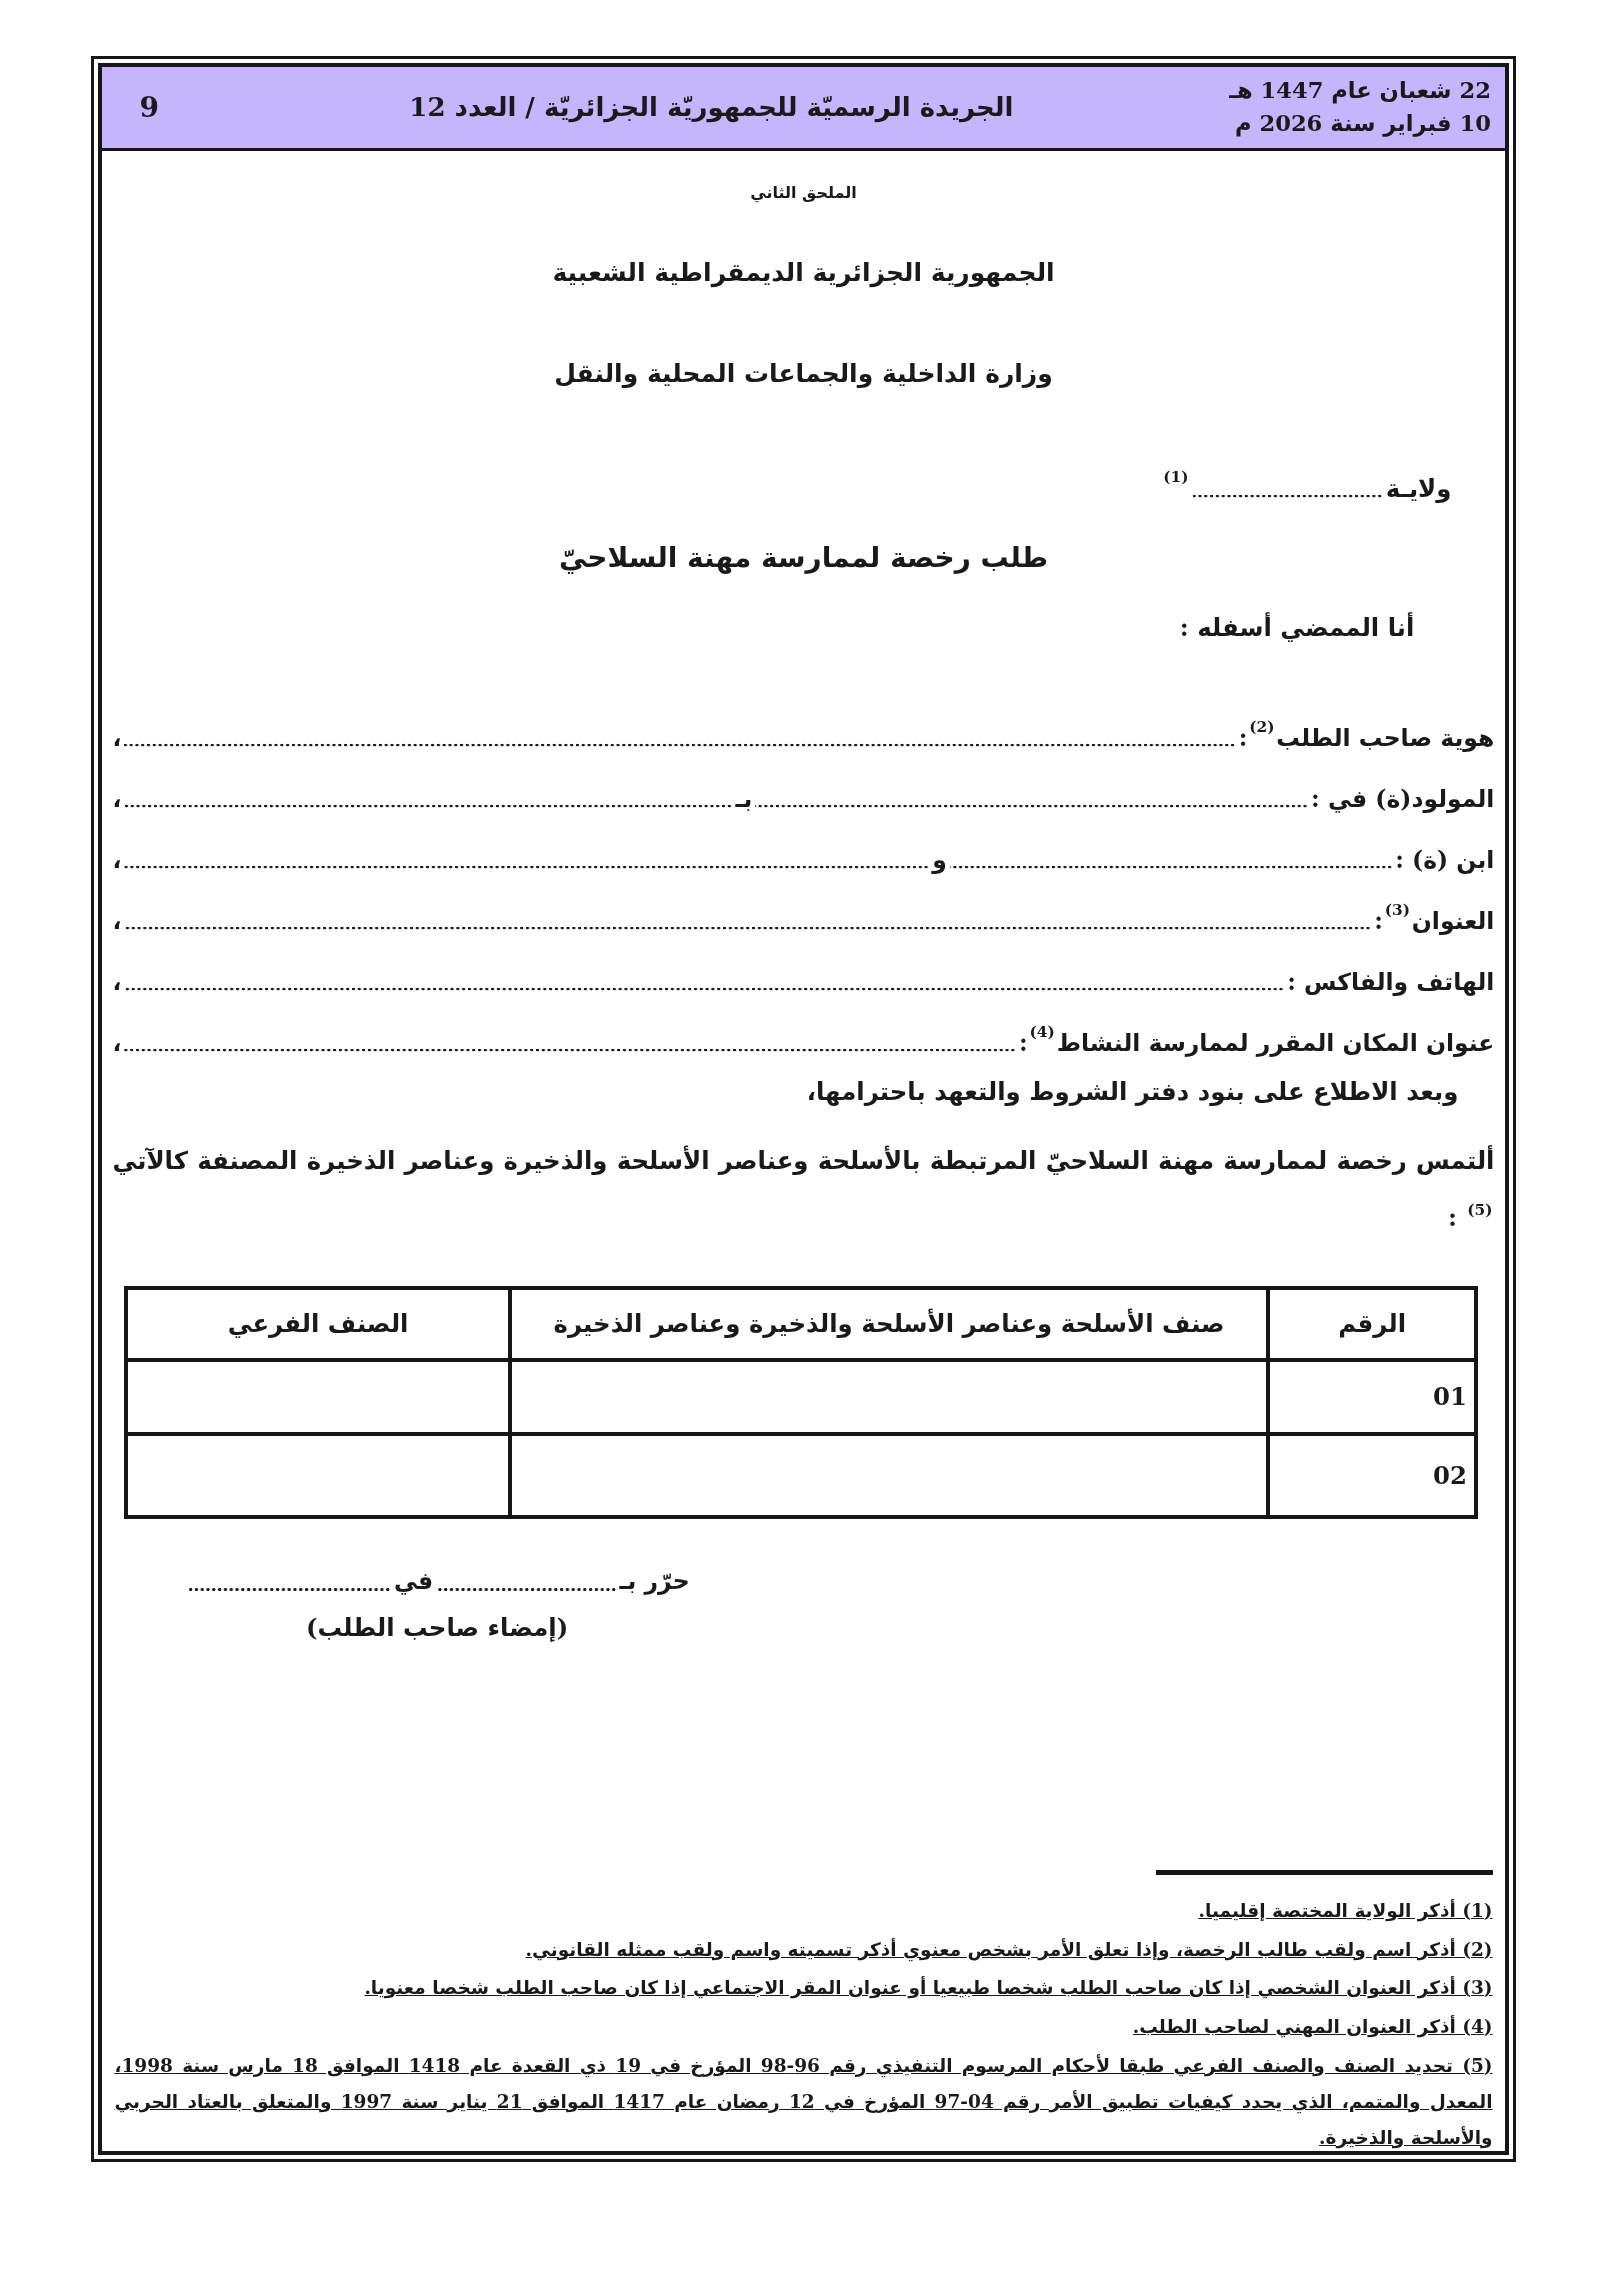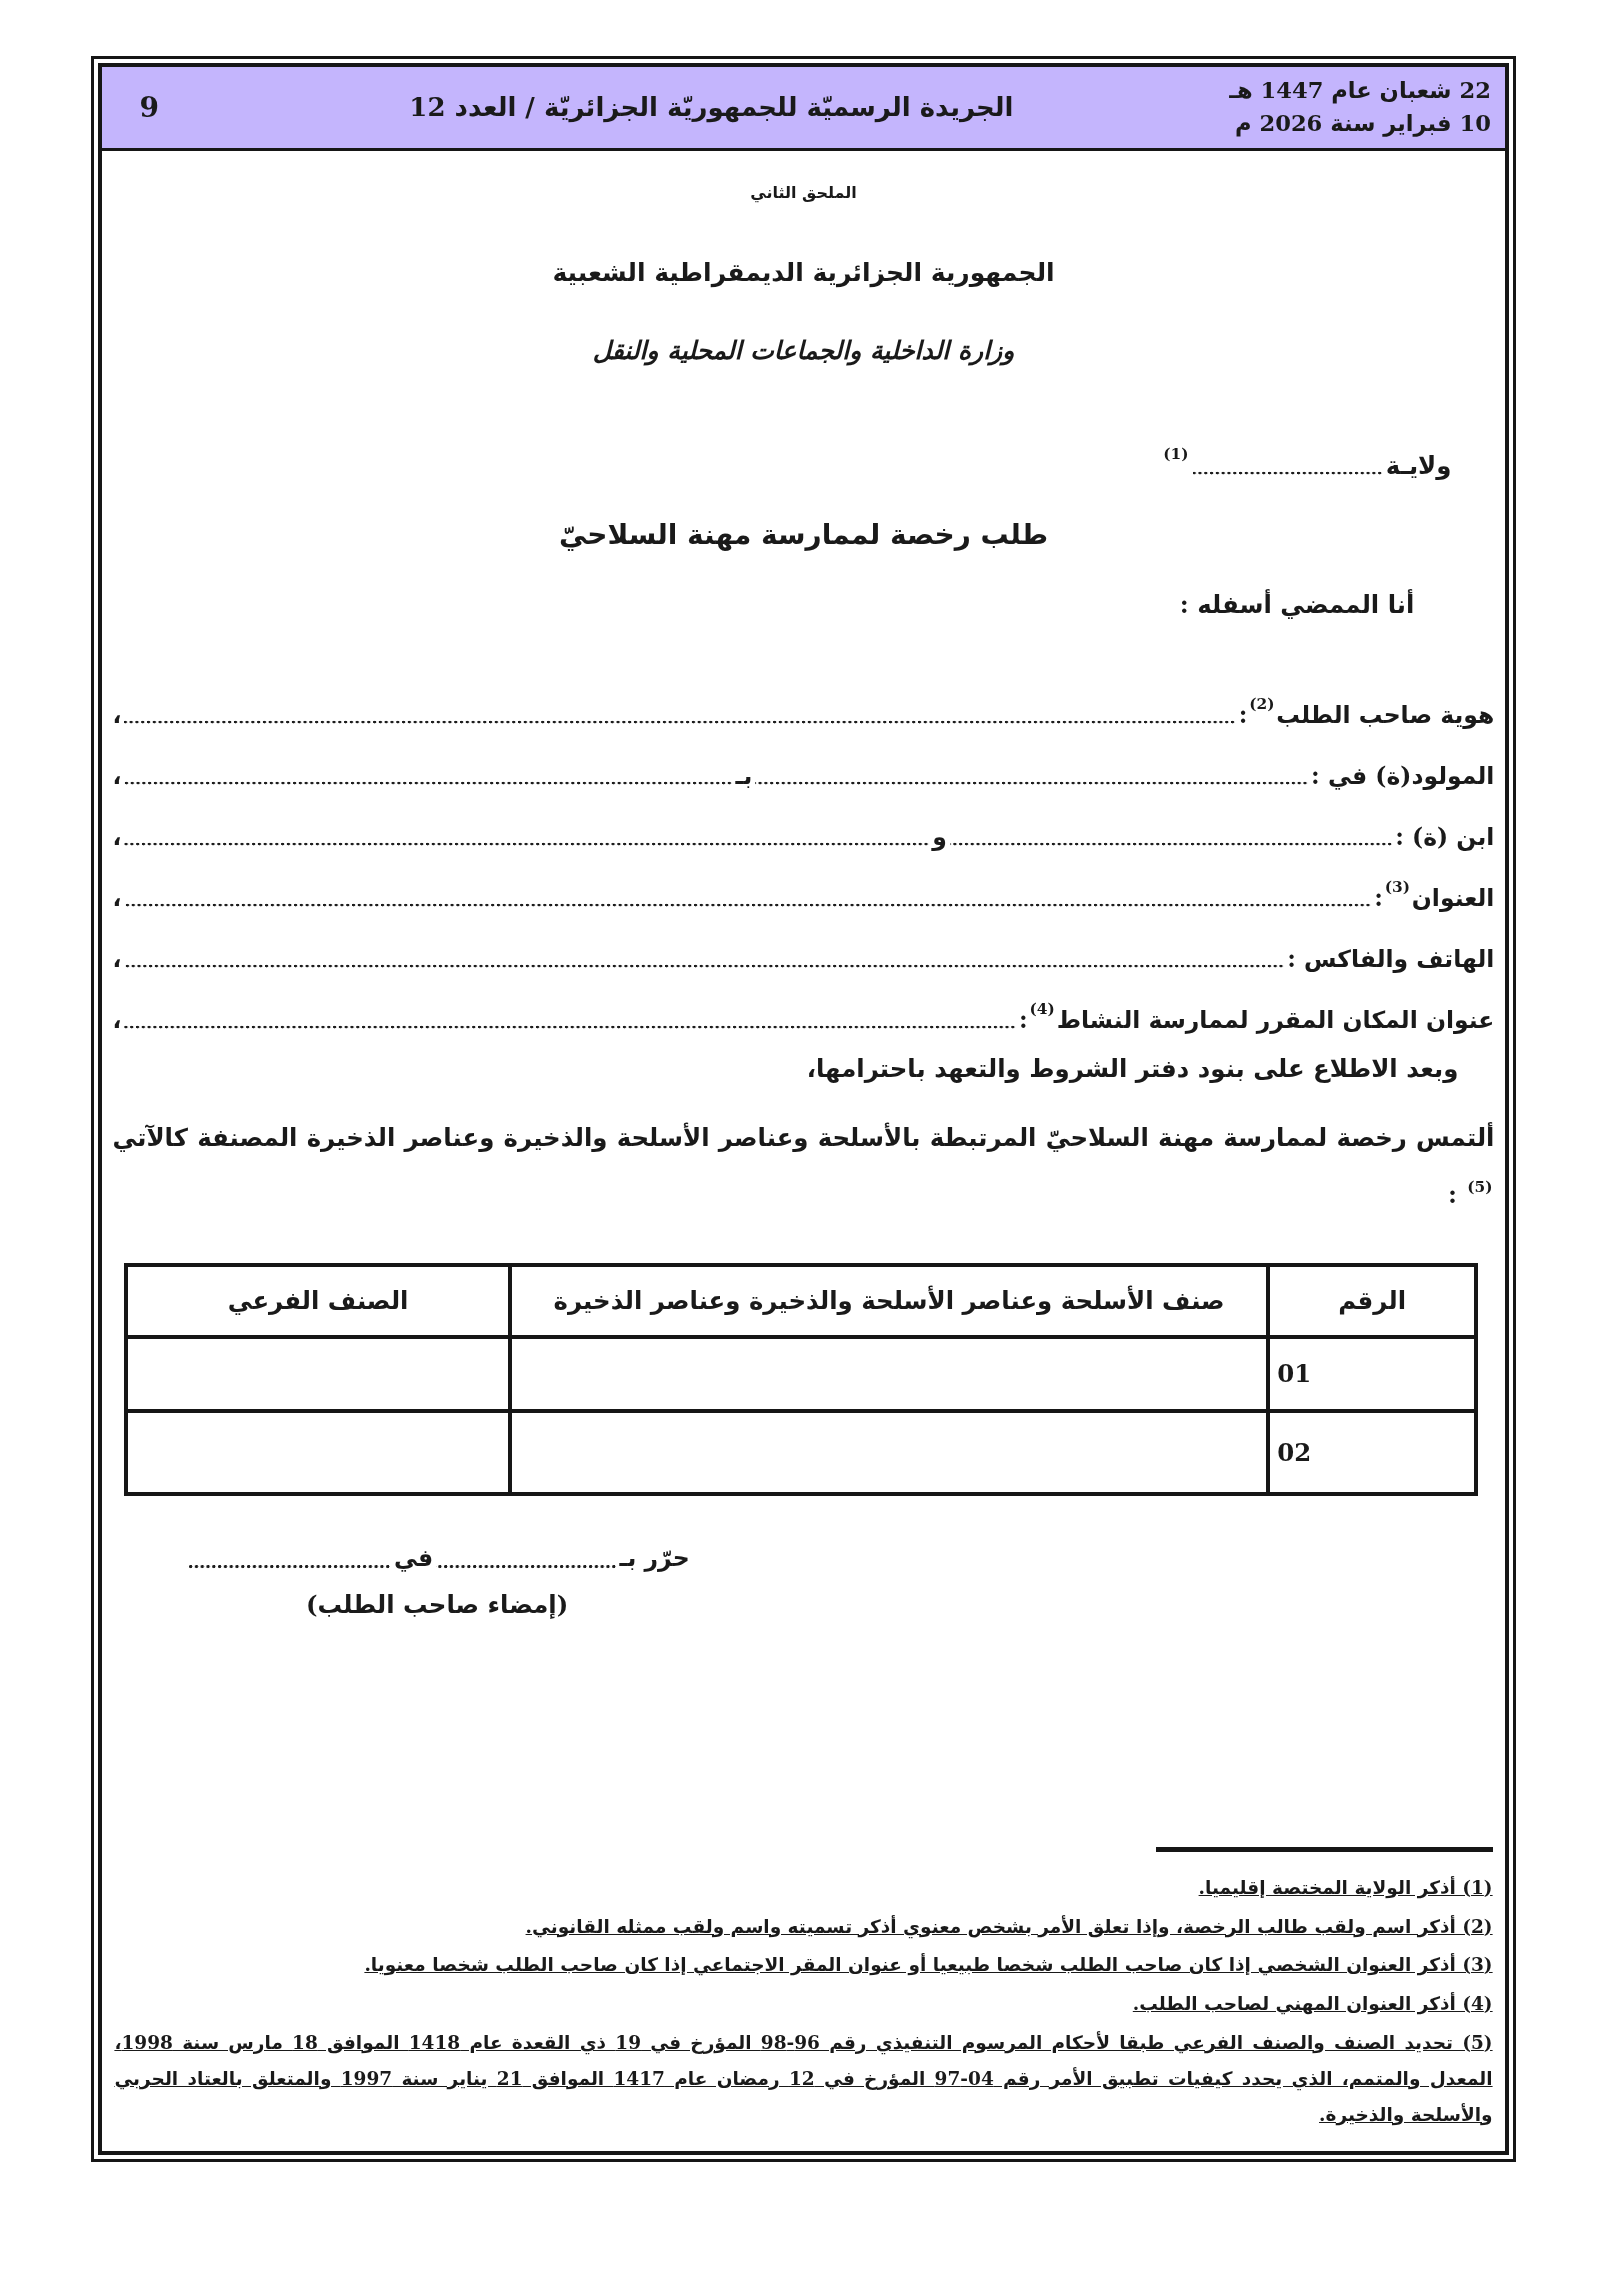--- a/index.html
+++ b/index.html
@@ -24,21 +24,21 @@
   }
   .band-dates{font-size:22.6px;line-height:33px;text-align:right;white-space:nowrap;}
   .band-title{flex:1;text-align:center;font-size:26px;}
   .band-page{font-size:28px;min-width:54px;text-align:left;}
   
   .content{padding:0 11px;}
   p{margin:0;}
   .center{text-align:center;}
   .annex{margin-top:25px;font-size:16px;line-height:33px;}
   .republic{margin-top:47px;font-size:25px;line-height:33px;}
-  .ministry{margin-top:45px;font-size:25px;line-height:33px;font-style:italic;}
+  .ministry{margin-top:68px;font-size:25px;line-height:33px;}
   .wilaya-line{
     margin-top:83px;padding-left:0;padding-right:43px;
     display:flex;align-items:flex-end;font-size:24.4px;line-height:31px;
   }
   .form-title{margin-top:36px;font-size:28px;line-height:36px;}
   .undersigned{margin-top:36px;text-align:right;padding-right:80px;font-size:24.4px;line-height:31px;}
   #fields{margin-top:60px;}
   .field{
     display:flex;align-items:flex-end;height:61px;box-sizing:border-box;
     padding-bottom:11px;font-size:23.5px;line-height:30px;
@@ -49,21 +49,21 @@
     background-size:5.8px 4.5px;background-repeat:repeat-x;background-position:right bottom;
   }
   .sup{font-size:15.4px;position:relative;top:-11px;padding:0 1.8px;}
   .pledge{margin-top:5.4px;text-align:right;padding-right:36px;font-size:24.4px;line-height:36px;}
   .request{margin:22px 0 0;font-size:24.4px;line-height:57px;text-align:justify;}
   table.cls{
     border-collapse:collapse;width:1350px;margin:36px 16.3px 0 auto;table-layout:fixed;
   }
   table.cls th,table.cls td{border:4.5px solid #161616;padding:0 7.2px;}
   table.cls thead th{height:68px;font-size:24.4px;text-align:center;font-weight:700;}
-  table.cls .num{text-align:left;font-size:24.4px;}
+  table.cls .num{text-align:right;font-size:24.4px;}
   .issued-wrap{width:505px;margin:47px auto 0 72px;}
   .issued-line{display:flex;align-items:flex-end;font-size:23.5px;line-height:31px;}
   .signature{margin-top:14.5px;text-align:center;font-size:24.4px;line-height:33px;}
   .footnote-sep{width:337px;height:4.5px;background:#161616;margin:226px 1.8px 18px auto;}
   #footnotes{padding:0 1.8px;text-decoration:underline;}
   #footnotes p{font-size:18.5px;line-height:36px;margin:0 0 2.7px;text-align:justify;}
 </style>
 </head>
 <body>
 

